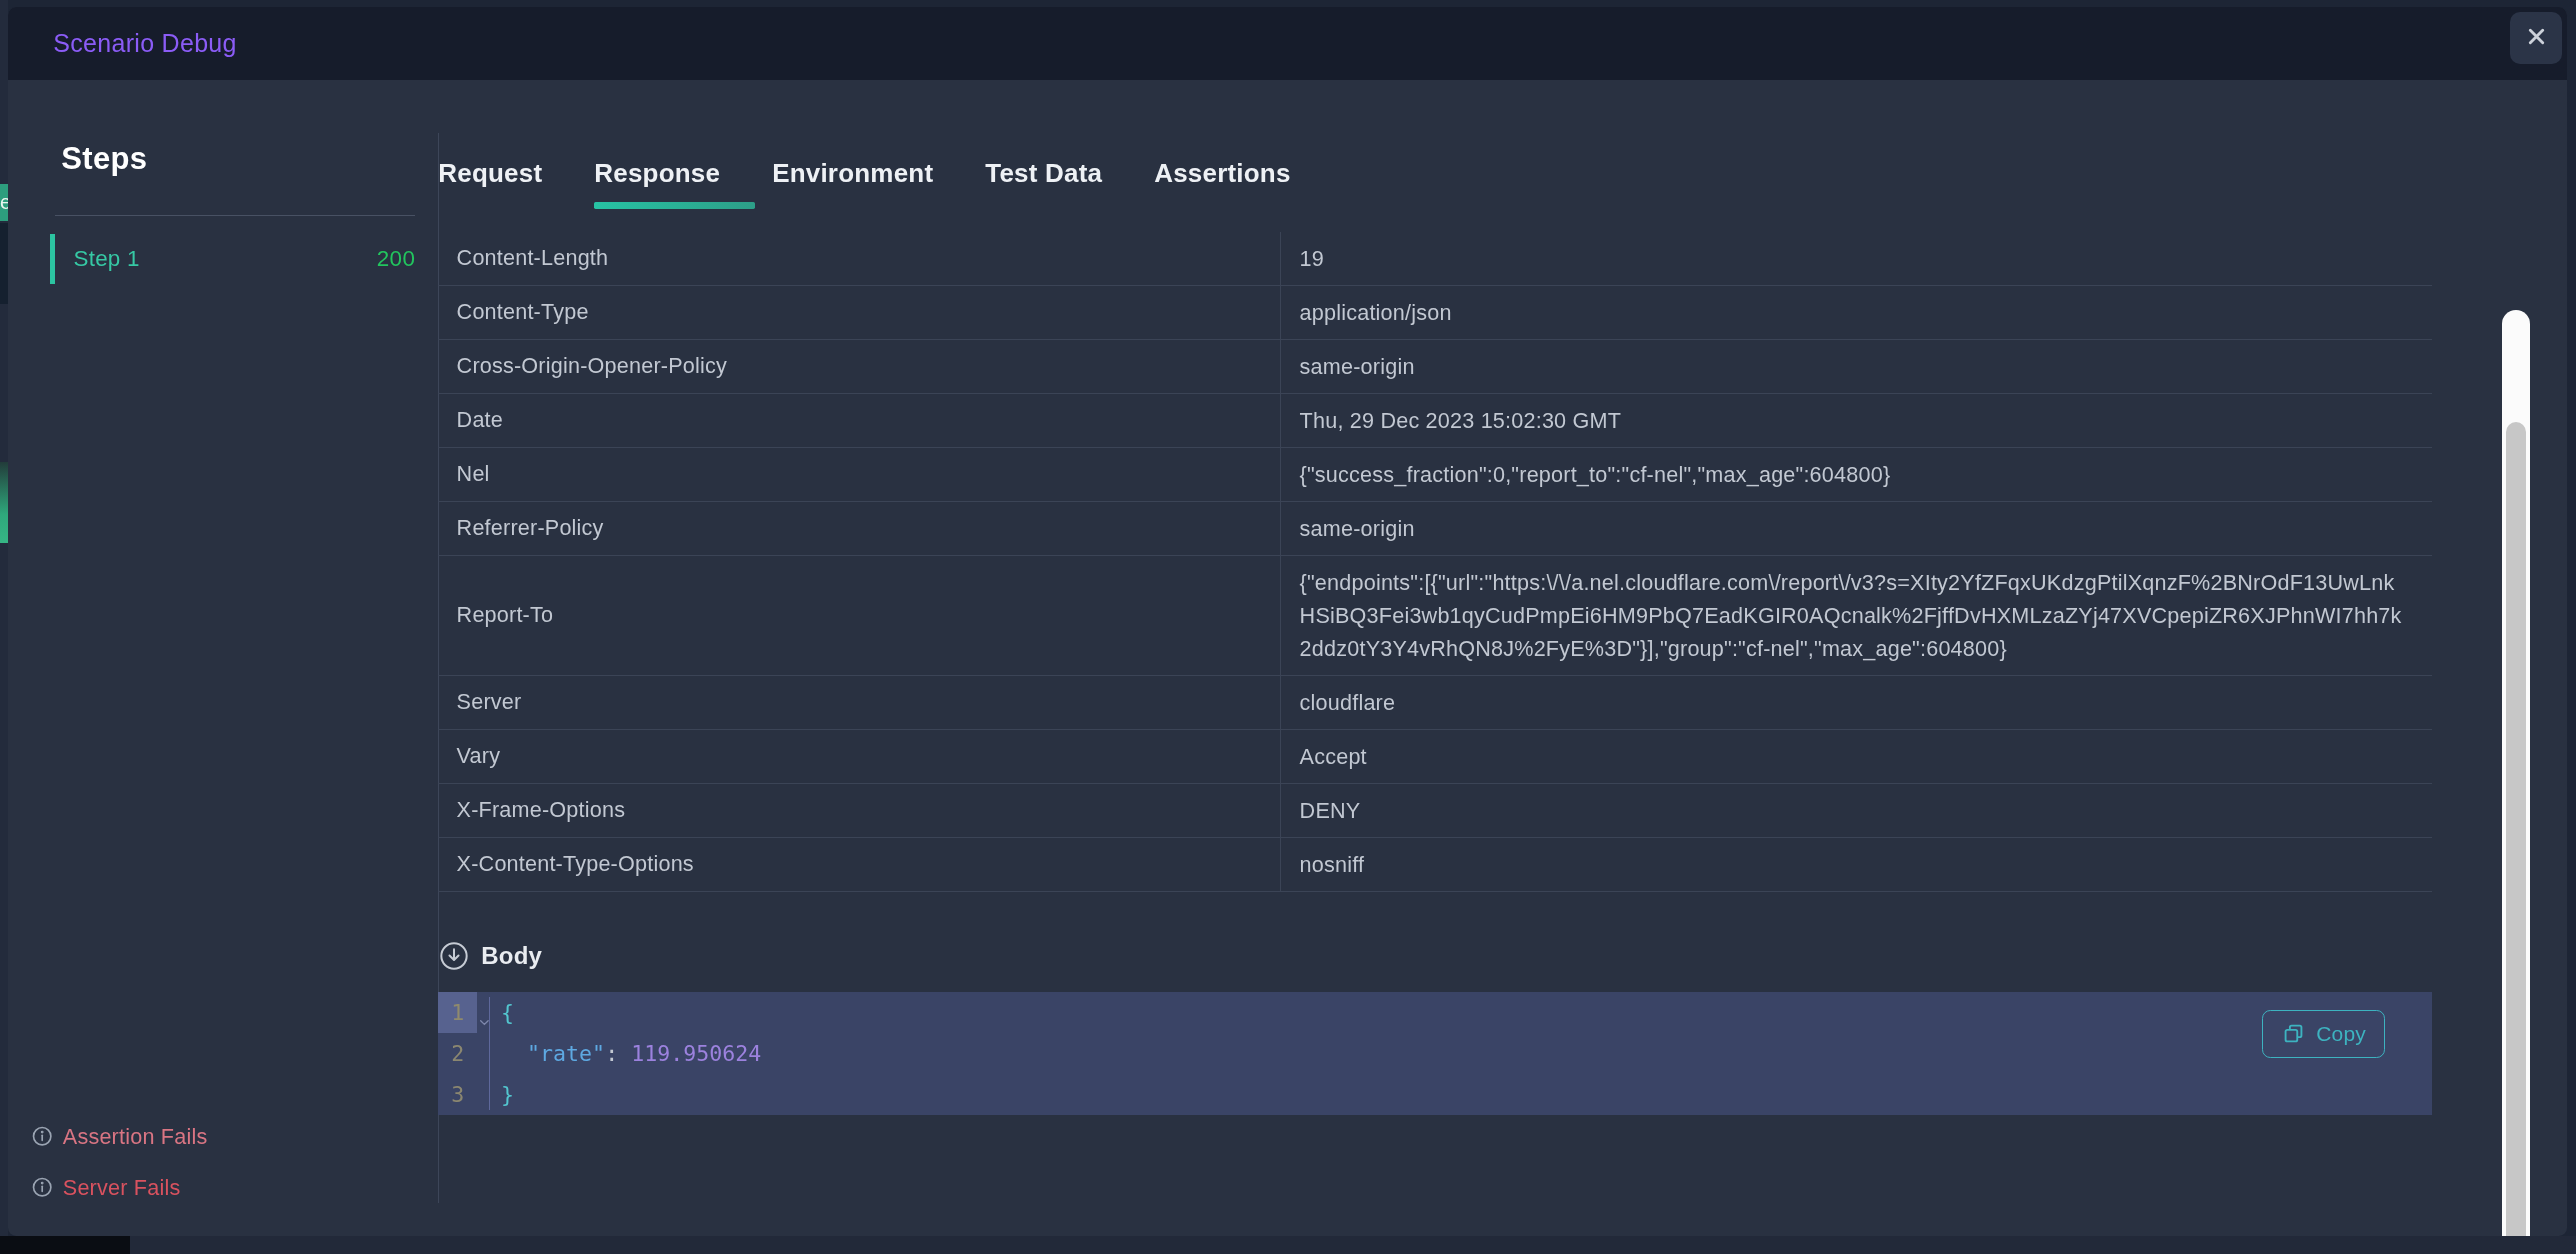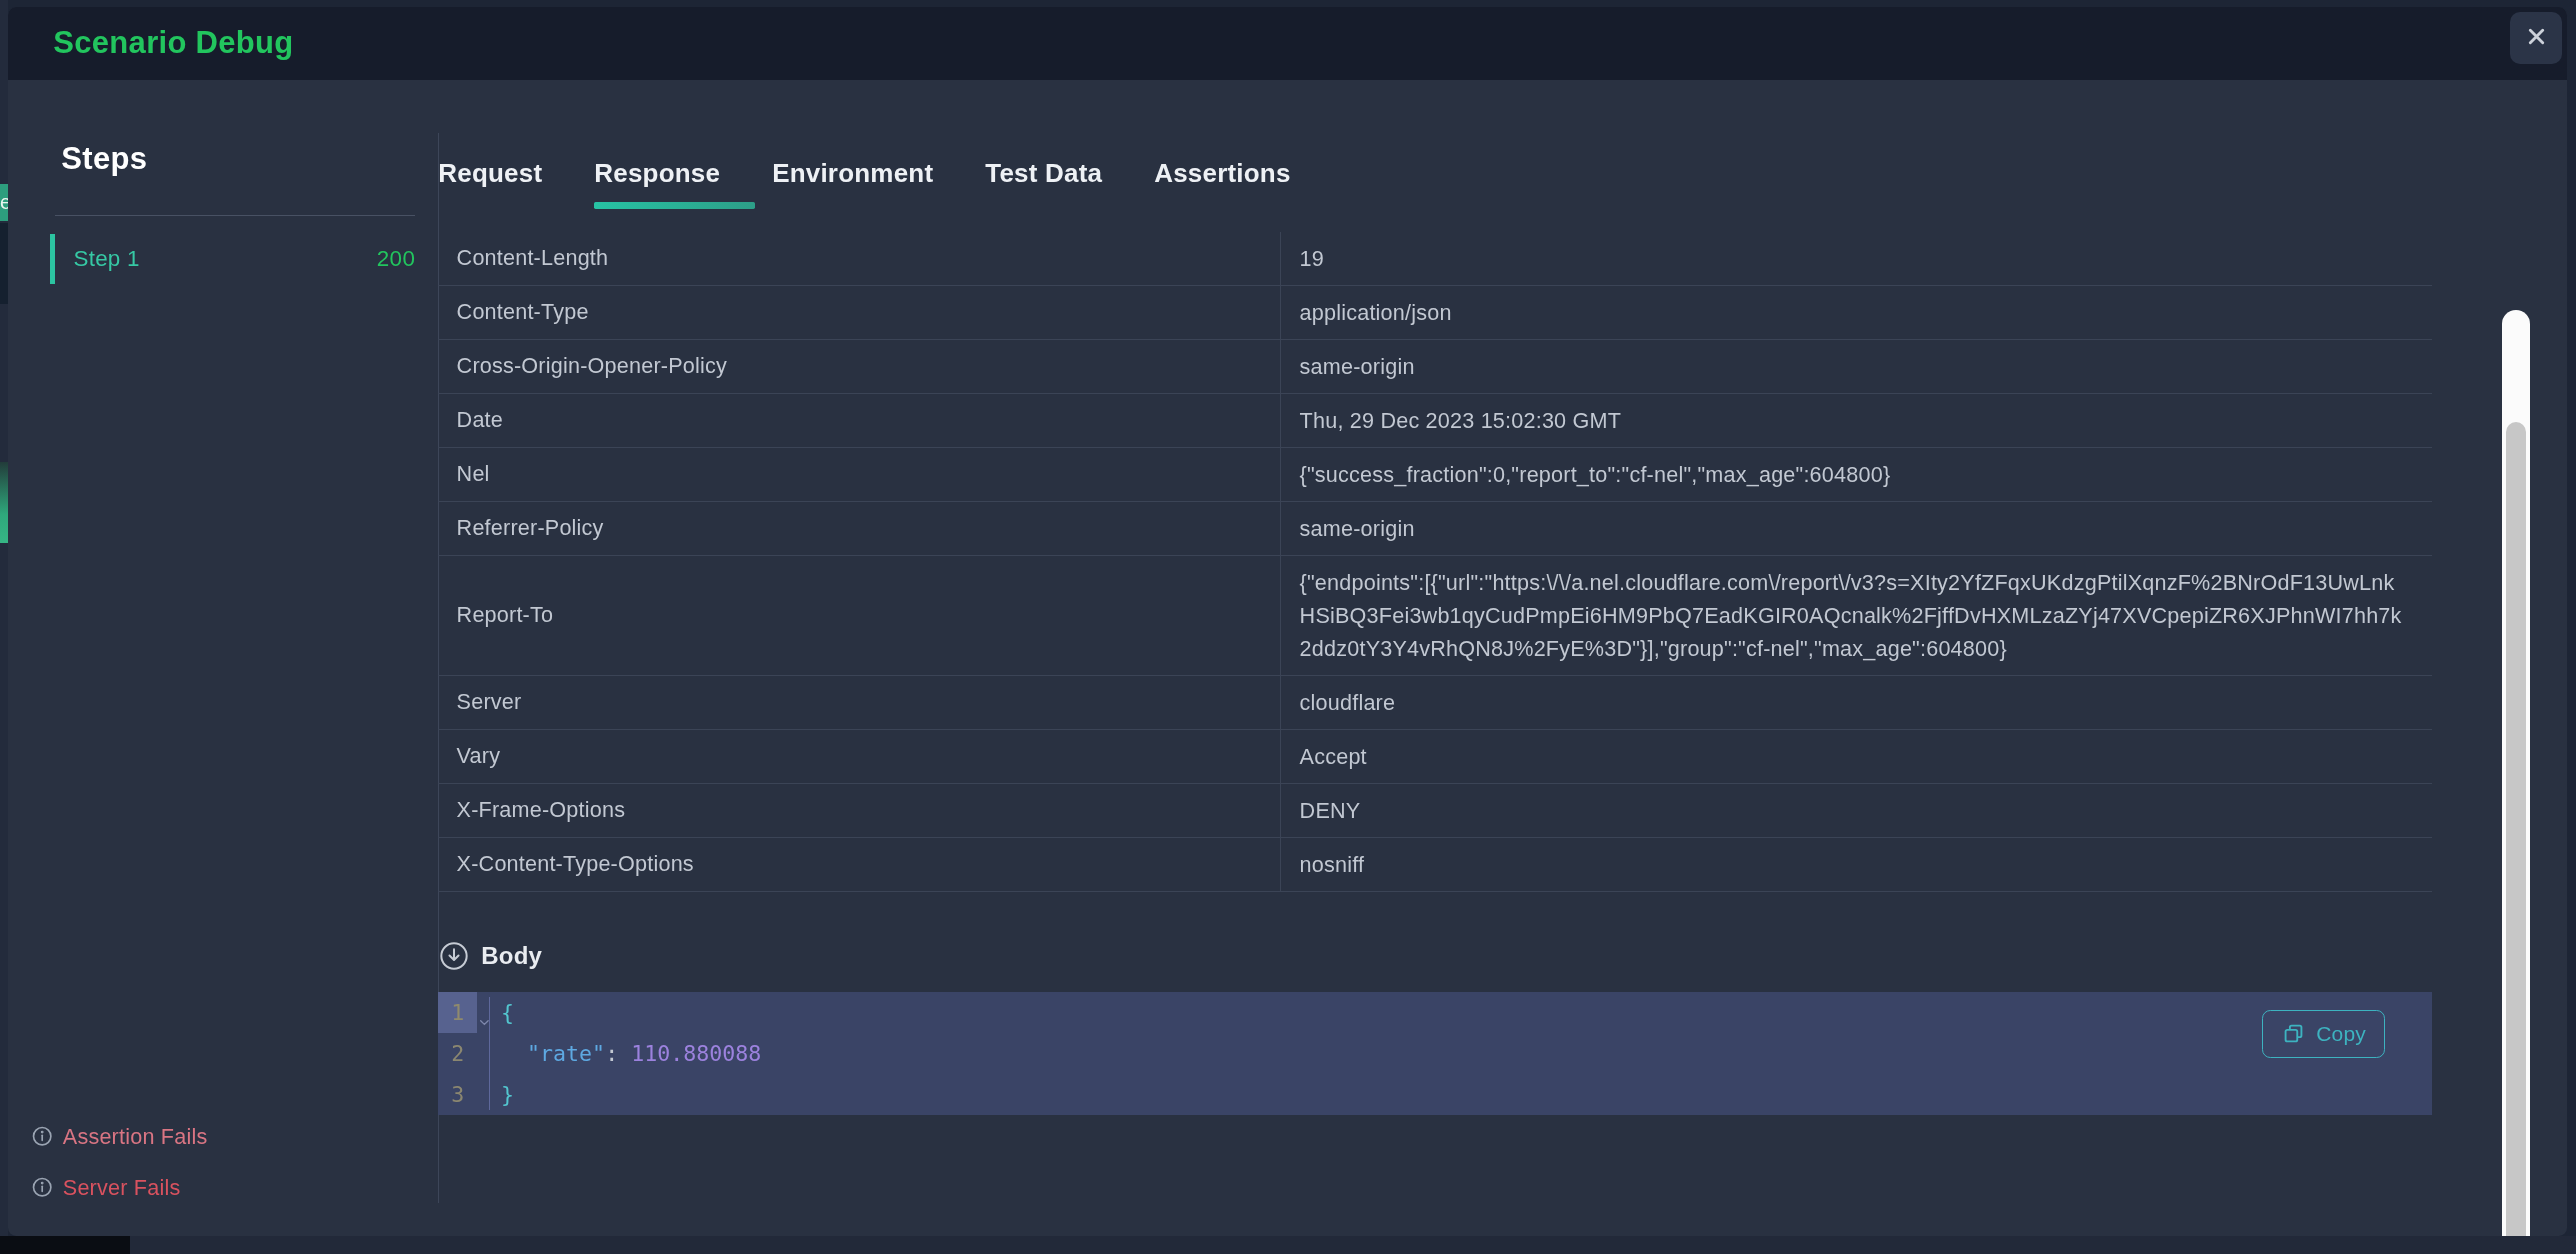--- a/index.html
+++ b/index.html
@@ -16,21 +16,21 @@
   .underlay-left { position:absolute; left:0; top:0; width:8.3px; height:1255px; background:#232b3c; }
   .ul-badge { position:absolute; left:0; top:184px; width:8.3px; height:37px; background:#2d9e7e; color:#e8f5ef; font-size:20px; line-height:37px; overflow:hidden; }
   .ul-dark  { position:absolute; left:0; top:223px; width:8.3px; height:81px; background:#15202f; }
   .ul-green { position:absolute; left:0; top:462px; width:8.3px; height:81px; background:linear-gradient(180deg,#223c3a 0%,#2fa87c 65%,#36b685 100%); }
   .underlay-bottom { position:absolute; left:0; bottom:0; width:2576px; height:19px; background:#222939; }
   .ub-black { position:absolute; left:0; bottom:0; width:130px; height:19px; background:#0a0d13; }
 
   
   .modal { position:absolute; left:8.3px; top:6.6px; width:2559px; height:1229px; background:#293141; border-radius:8.3px; overflow:hidden; }
   .titlebar { height:73px; background:#161c2b; display:flex; align-items:center; padding:0 45px; position:relative; }
-  .modal-title { color:#22c55e; font-size:31px; font-weight:700; letter-spacing:0.3px; }
+  .modal-title { color:#8b5cf6; font-size:25px; font-weight:400; letter-spacing:0.3px; }
   .close-btn { position:absolute; top:5px; right:5px; width:52px; height:52px; border-radius:10px; background:#2b3447; border:none; display:flex; align-items:center; justify-content:center; cursor:pointer; }
 
   .modal-body { display:flex; height:1156px; position:relative; }
 
   
   .sidebar { width:430px; flex:none; position:relative; padding:61px 0 0 42px; }
   .sidebar-vline { position:absolute; right:0; top:53px; bottom:33px; width:0.8px; background:#3d4659; }
   .sidebar-heading { font-size:31px; font-weight:600; color:#ffffff; margin-left:11px; letter-spacing:0.3px; }
   .sidebar-divider { height:0.8px; background:#485163; margin:38px 23px 0 5px; }
   .step-list { margin-top:18.3px; }
@@ -231,21 +231,21 @@
         <div class="gutter" id="gutter">
           <div class="gutter-sep"></div>
         <div class="gline active">1<span class="fold"><svg width="10.8" height="7.5" viewBox="0 0 13 9" fill="none" stroke="#7e88ac" stroke-width="1.6" stroke-linecap="round">
                   <path d="M2 2 L6.5 6.5 L11 2"></path>
                 </svg></span></div>
             <div class="gline">2</div>
             <div class="gline">3</div>
           </div>
         <div class="code" id="code">
             <div class="codeline"><span class="tok-brace">{</span></div>
-            <div class="codeline"><span class="tok-plain">  </span><span class="tok-key">"rate"</span><span class="tok-plain">: </span><span class="tok-number">110.880088</span></div>
+            <div class="codeline"><span class="tok-plain">  </span><span class="tok-key">"rate"</span><span class="tok-plain">: </span><span class="tok-number">119.950624</span></div>
             <div class="codeline"><span class="tok-brace">}</span></div>
           </div>
         <button class="copy-btn">
           <span style="display:flex;">
             <svg width="25" height="25" viewBox="0 0 24 24" fill="none" stroke="#3db3c0" stroke-width="1.8" stroke-linecap="round" stroke-linejoin="round">
               <path d="M8.5 7.5 V6 a1.6 1.6 0 0 1 1.6 -1.6 H18 a1.6 1.6 0 0 1 1.6 1.6 V13.9 a1.6 1.6 0 0 1 -1.6 1.6 h-1.6"></path>
               <rect x="4.4" y="8.5" width="11.2" height="11.1" rx="1.6"></rect>
             </svg>
           </span>
           <span>Copy</span>

